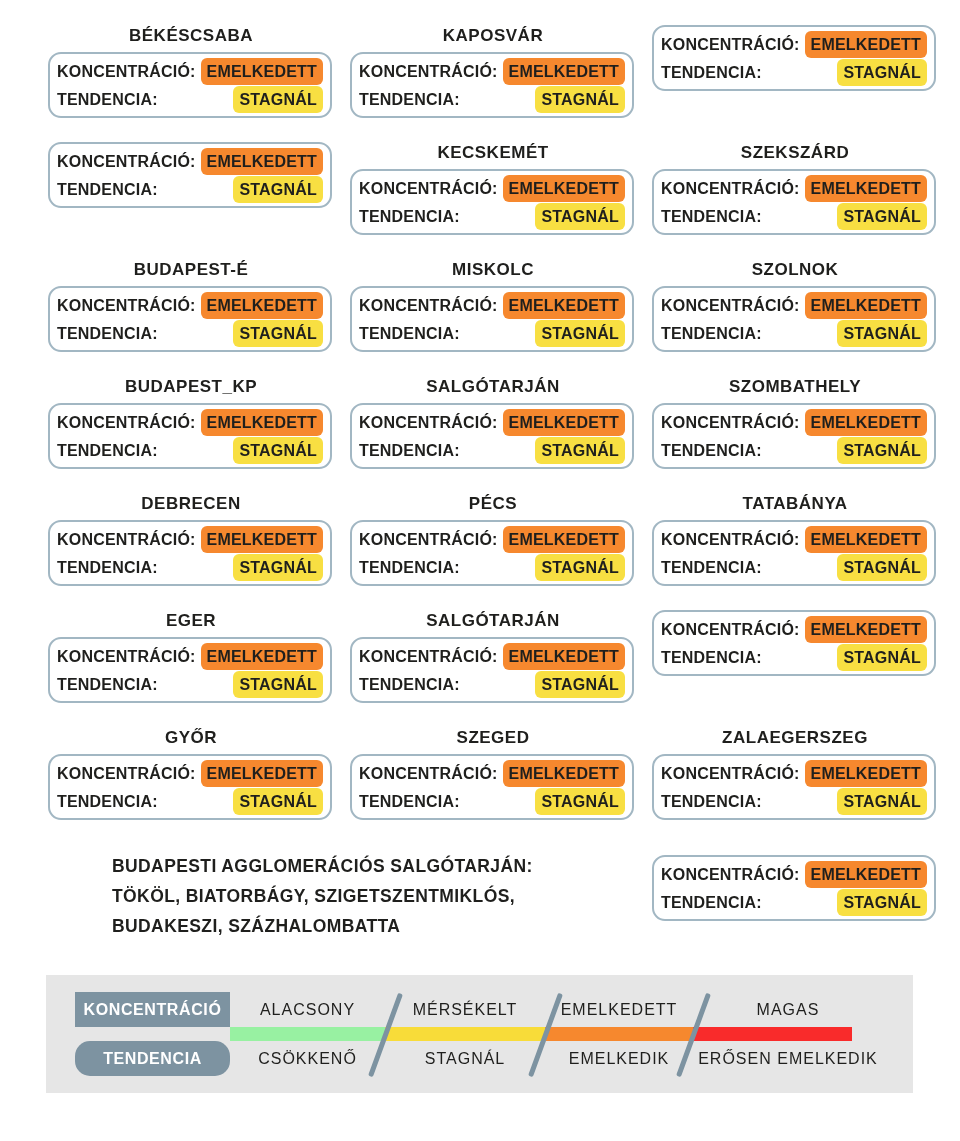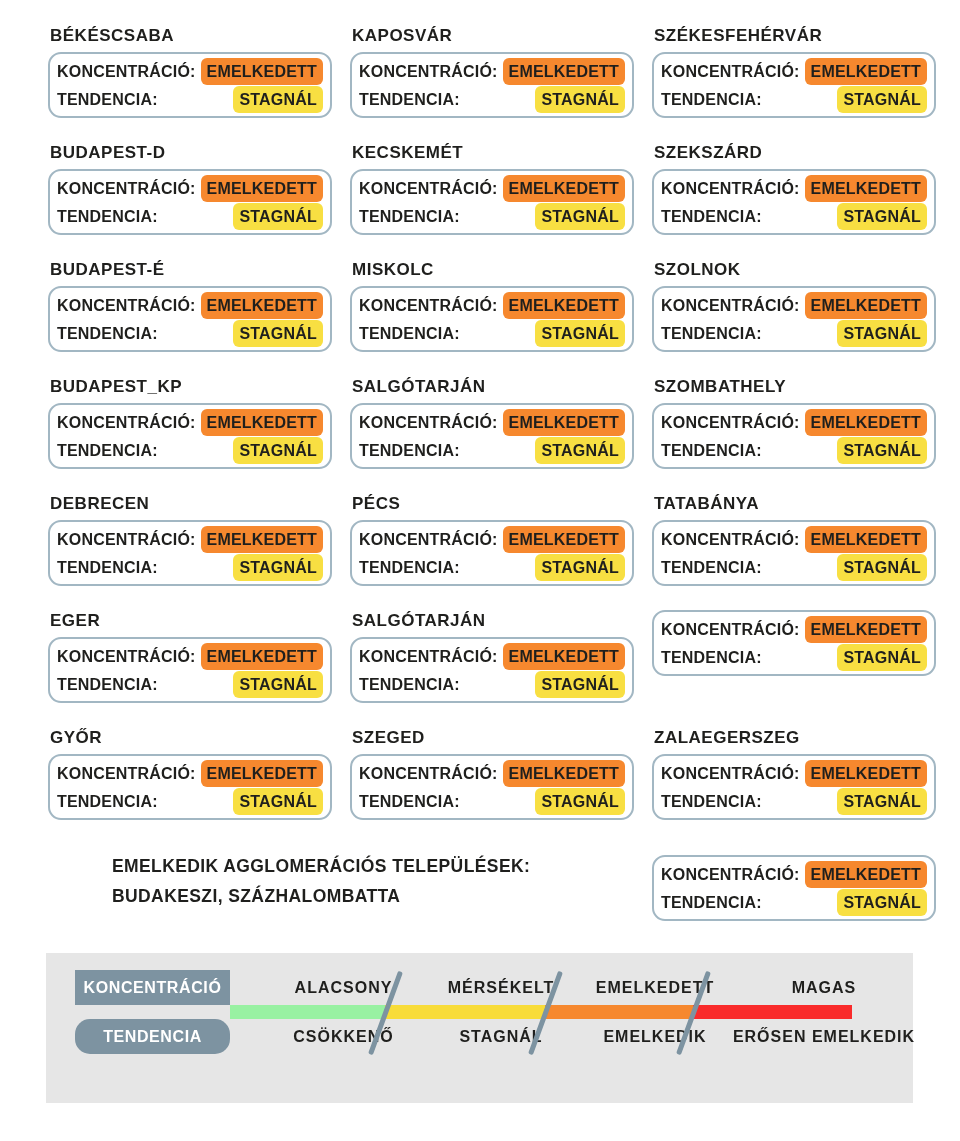--- a/index.html
+++ b/index.html
@@ -9,50 +9,50 @@
     --emelkedett_orange:#f6882e; --magas_red:#f92b2b;
   }
   html,body{margin:0;padding:0;background:#fff;}
   .page{position:relative;width:960px;height:1141px;background:#fff;overflow:hidden;
         font-family:"Liberation Sans","DejaVu Sans",sans-serif;color:var(--text_dark);}
   
   .grid{position:absolute;left:48px;top:25px;display:grid;
         grid-template-columns:repeat(3,284px);column-gap:18px;
         grid-template-rows:repeat(7,117px);grid-auto-flow:column;}
   .city-title{font-size:17px;font-weight:700;letter-spacing:.5px;line-height:21px;
-              margin:0 0 6px 2px;white-space:nowrap;}
+              margin:0 0 6px 2px;white-space:nowrap;text-align:center;}
   .card{box-sizing:border-box;width:284px;height:66px;border:2px solid var(--card_border);
         border-radius:13px;background:#fff;padding:16px 7px;display:flex;
         flex-direction:column;justify-content:center;gap:1px;}
   .line{display:flex;align-items:center;font-size:16px;font-weight:600;
         letter-spacing:.2px;white-space:nowrap;line-height:27px;justify-content:space-between;}
   .line.first{justify-content:space-between;}
   .pill{border-radius:6px;padding:0 6px;}
   .pill.orange{background:var(--pill_orange);}
   .pill.yellow{background:var(--pill_yellow);}
   .line.second .pill{margin-left:5px;}
   
   .extra-section{position:absolute;left:0;top:0;width:960px;height:0;}
   .agglo-note{position:absolute;left:112px;top:851px;font-size:17.5px;font-weight:600;
               letter-spacing:.4px;line-height:30px;white-space:nowrap;}
   .extra-card{position:absolute;left:652px;top:855px;}
   
-  .legend{position:absolute;left:46px;top:953px;width:867px;height:150px;
+  .legend{position:absolute;left:46px;top:975px;width:867px;height:118px;
           background:var(--legend_bg);}
   .legend .hdr{position:absolute;left:29px;width:155px;height:35px;background:var(--slate);
                color:#fff;font-size:16px;font-weight:700;letter-spacing:.6px;
                display:flex;align-items:center;justify-content:center;}
   .hdr.konc{top:17px;} .hdr.tend{top:66px;border-radius:15px;}
   .bar{position:absolute;left:184px;top:52px;height:14px;display:flex;}
   .seg1{width:155px;background:var(--alacsony_green);}
   .seg2{width:160px;background:var(--mersekelt_yellow);}
   .seg3{width:148px;background:var(--emelkedett_orange);}
   .seg4{width:159px;background:var(--magas_red);}
   .lvl{position:absolute;height:35px;display:flex;align-items:center;justify-content:center;
-       font-size:16px;font-weight:700;letter-spacing:1px;white-space:nowrap;margin-left:36px;}
+       font-size:16px;font-weight:400;letter-spacing:1px;white-space:nowrap;}
   .lvl.row1{top:17px;} .lvl.row2{top:66px;}
   .c1{left:184px;width:155px;} .c2{left:339px;width:160px;text-align:right;}
   .c3{left:499px;width:148px;} .c4{left:647px;width:190px;}
   .divider{position:absolute;top:16px;width:5px;height:88px;background:var(--slate);
            border-radius:2px;transform:rotate(20deg);}
   .d1{left:337px;} .d2{left:497px;} .d3{left:645px;}
 </style>
 </head>
 <body>
 
@@ -67,21 +67,20 @@
           <span class="pill orange">EMELKEDETT</span>
         </div>
         <div class="line second">
           <span class="lbl">TENDENCIA:</span>
           <span class="pill yellow">STAGNÁL</span>
         </div>
       </div>
     </div>
 
     <div class="cell">
-      <div class="city-title">BUDAPEST-D</div>
       <div class="card">
         <div class="line first">
           <span class="lbl">KONCENTRÁCIÓ:</span>
           <span class="pill orange">EMELKEDETT</span>
         </div>
         <div class="line second">
           <span class="lbl">TENDENCIA:</span>
           <span class="pill yellow">STAGNÁL</span>
         </div>
       </div>
@@ -249,21 +248,20 @@
           <span class="pill orange">EMELKEDETT</span>
         </div>
         <div class="line second">
           <span class="lbl">TENDENCIA:</span>
           <span class="pill yellow">STAGNÁL</span>
         </div>
       </div>
     </div>
 
     <div class="cell">
-      <div class="city-title">SZÉKESFEHÉRVÁR</div>
       <div class="card">
         <div class="line first">
           <span class="lbl">KONCENTRÁCIÓ:</span>
           <span class="pill orange">EMELKEDETT</span>
         </div>
         <div class="line second">
           <span class="lbl">TENDENCIA:</span>
           <span class="pill yellow">STAGNÁL</span>
         </div>
       </div>
@@ -348,21 +346,22 @@
         <div class="line second">
           <span class="lbl">TENDENCIA:</span>
           <span class="pill yellow">STAGNÁL</span>
         </div>
       </div>
     </div>
   </div>
 
   <div class="extra-section">
     <div class="agglo-note">
-      <div>EMELKEDIK AGGLOMERÁCIÓS TELEPÜLÉSEK:</div>
+      <div>BUDAPESTI AGGLOMERÁCIÓS SALGÓTARJÁN:</div>
+      <div>TÖKÖL, BIATORBÁGY, SZIGETSZENTMIKLÓS,</div>
       <div>BUDAKESZI, SZÁZHALOMBATTA</div>
     </div>
     <div class="extra-card card">
       <div class="line first">
         <span class="lbl">KONCENTRÁCIÓ:</span>
         <span class="pill orange">EMELKEDETT</span>
       </div>
       <div class="line second">
         <span class="lbl">TENDENCIA:</span>
         <span class="pill yellow">STAGNÁL</span>

